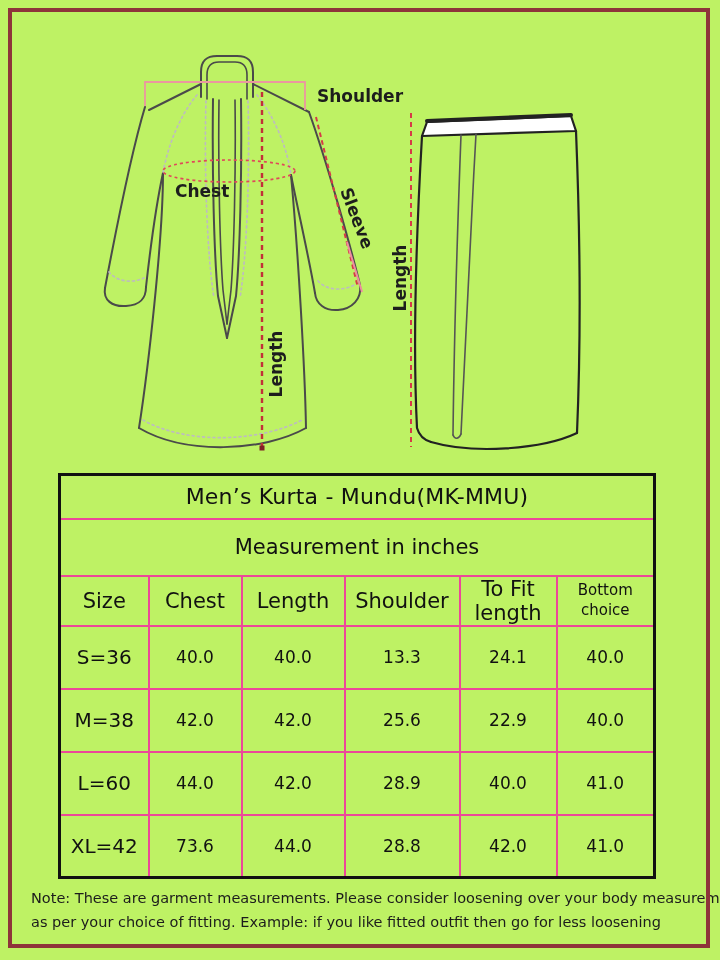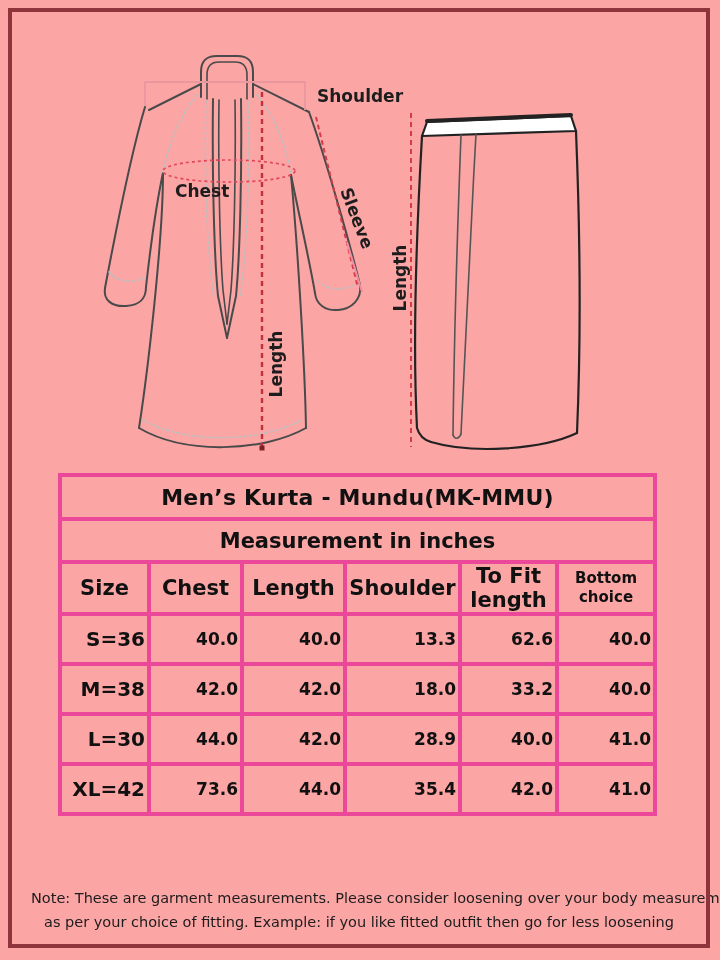--- a/index.html
+++ b/index.html
@@ -1,45 +1,45 @@
 <!DOCTYPE html>
 <html><head>
 <meta charset="utf-8">
 <style>
   * { margin:0; padding:0; box-sizing:border-box; }
   html,body { width:720px; height:960px; background:#fff; font-family:"DejaVu Sans", sans-serif; }
-  .page { position:relative; width:720px; height:960px; background:#fca5a5; overflow:hidden; }
+  .page { position:relative; width:720px; height:960px; background:#bef264; overflow:hidden; }
   .frame { position:absolute; left:8px; top:8px; right:10px; bottom:12px;
            border:4px solid #8e343a; pointer-events:none; }
   .art { position:absolute; left:0; top:0; }
 
   .lbl { position:absolute; color:#1d1d1d; font-size:17px; font-weight:600; white-space:nowrap; }
   .lbl.rot { transform-origin:center center; }
   #shoulder-label { left:317px; top:86px; }
   #chest-label    { left:175px; top:181px; }
   #sleeve-label   { left:357px; top:218px; transform:translate(-50%,-50%) rotate(69deg); }
   #kurta-length-label { left:276px; top:364px; transform:translate(-50%,-50%) rotate(-90deg); font-weight:700; }
   #mundu-length-label { left:400px; top:278px; transform:translate(-50%,-50%) rotate(-90deg); font-weight:700; }
 
   table.chart { position:absolute; left:58px; top:473px; width:595px;
                 border-collapse:collapse; table-layout:fixed;
                 border:3px solid #111; color:#111; }
-  table.chart td, table.chart th { border:4px solid #ec4899; text-align:center; vertical-align:middle;
-                padding:0 2px; font-weight:700; }
+  table.chart td, table.chart th { border:2px solid #ec4899; text-align:center; vertical-align:middle;
+                padding:0 2px; font-weight:400; }
   tr.title-row td    { height:44px; font-size:22px; letter-spacing:.2px; }
-  tr.subtitle-row td { height:43px; font-size:21px; }
+  tr.subtitle-row td { height:57px; font-size:21px; }
   tr.head-row th     { height:44px; font-size:21px; line-height:1.15; }
   tr.head-row th.small { font-size:15px; line-height:1.3; }
-  tr.data-row td     { height:50px; font-size:17px;text-align:right; }
+  tr.data-row td     { height:63px; font-size:17px; }
   tr.data-row td.size-cell { font-size:20px; }
 
   .note { position:absolute; left:31px; right:33px; top:886px; color:#1c1c1c;
           font-size:14.5px; line-height:24px; }
   .note .l1 { text-align:justify; text-align-last:justify; white-space:nowrap; }
-  .note .l2 { text-align:center; white-space:nowrap; }
+  .note .l2 { text-align:left; white-space:nowrap; }
 </style>
 </head>
 <body>
 
 <div class="page">
 
   <svg class="art" width="720" height="470" viewBox="0 0 720 470">
 
     <g fill="none" stroke="#4a4a4a" stroke-width="2" stroke-linecap="round" stroke-linejoin="round">
 
@@ -129,44 +129,44 @@
         <th>Length</th>
         <th>Shoulder</th>
         <th>To Fit length</th>
         <th class="small">Bottom choice</th>
       </tr>
       <tr class="data-row">
         <td class="size-cell">S=36</td>
         <td>40.0</td>
         <td>40.0</td>
         <td>13.3</td>
-        <td>62.6</td>
+        <td>24.1</td>
         <td>40.0</td>
       </tr>
       <tr class="data-row">
         <td class="size-cell">M=38</td>
         <td>42.0</td>
         <td>42.0</td>
-        <td>18.0</td>
-        <td>33.2</td>
+        <td>25.6</td>
+        <td>22.9</td>
         <td>40.0</td>
       </tr>
       <tr class="data-row">
-        <td class="size-cell">L=30</td>
+        <td class="size-cell">L=60</td>
         <td>44.0</td>
         <td>42.0</td>
         <td>28.9</td>
         <td>40.0</td>
         <td>41.0</td>
       </tr>
       <tr class="data-row">
         <td class="size-cell">XL=42</td>
         <td>73.6</td>
         <td>44.0</td>
-        <td>35.4</td>
+        <td>28.8</td>
         <td>42.0</td>
         <td>41.0</td>
       </tr>
     </tbody>
   </table>
 
   <div class="note">
     <div class="l1">Note: These are garment measurements. Please consider loosening over your body measurements</div>
     <div class="l2">as per your choice of fitting. Example: if you like fitted outfit then go for less loosening</div>
   </div>

